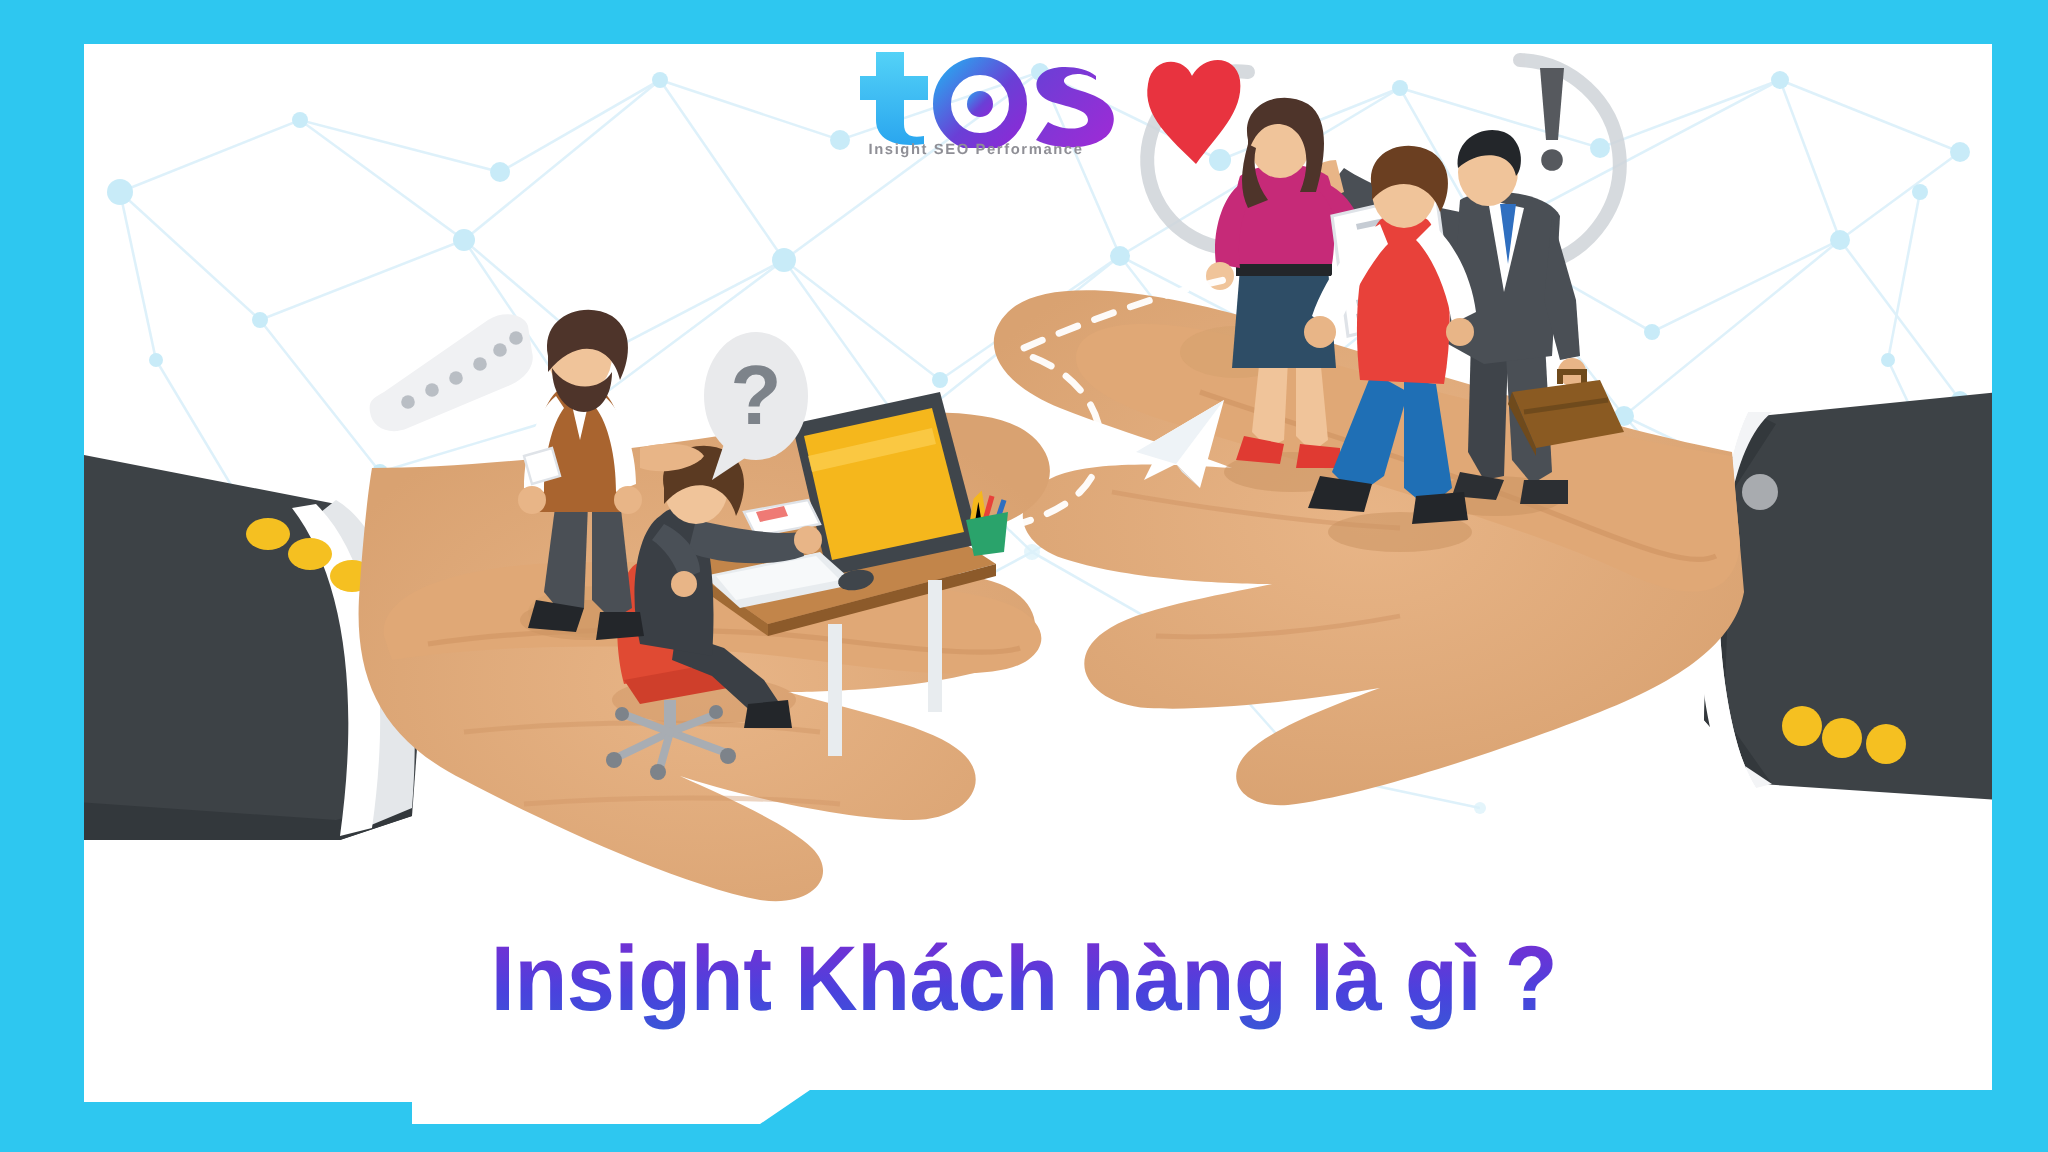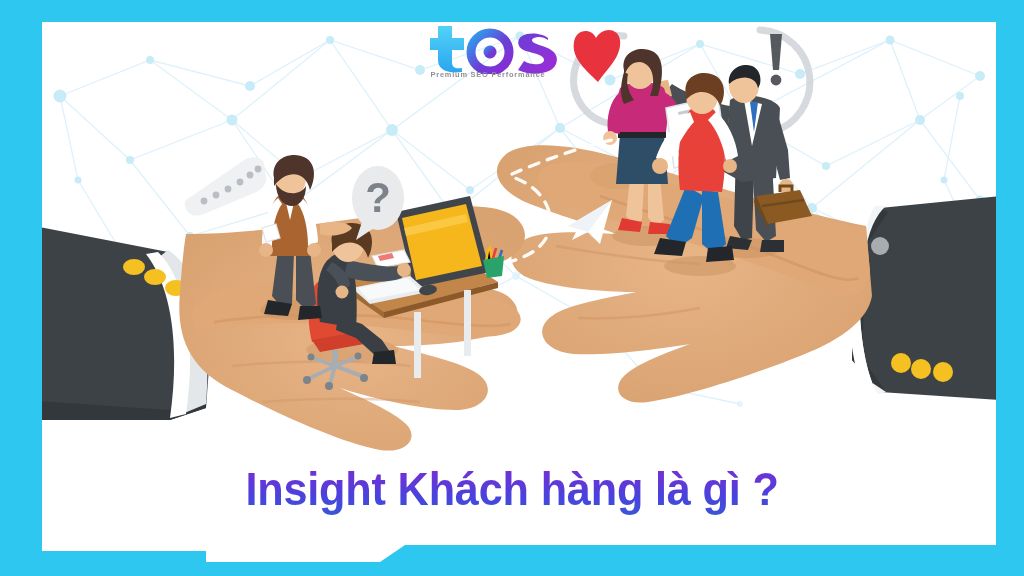--- a/index.html
+++ b/index.html
@@ -512,19 +512,19 @@
 
         <circle cx="82" cy="30" r="19" fill="none" stroke="url(#logoO)" stroke-width="9"></circle>
         <circle cx="82" cy="30" r="6.5" fill="url(#logoO)"></circle>
         <path d="M82,4 L82,12" stroke="url(#logoO)" stroke-width="5" stroke-linecap="round"></path>
 
         <path d="M140,16 C134,11 120,10 114,14 C108,18 109,26 118,29
                  C128,32 136,33 136,38 C136,43 124,44 116,39 L110,48
                  C122,54 144,53 148,42 C152,31 142,26 131,23
                  C124,21 122,18 126,16 C130,14 136,15 140,18 Z" fill="url(#logoS)"></path>
       </svg>
-      <div id="logo-tagline">Premium SEO Performance</div>
+      <div id="logo-tagline">Insight SEO Performance</div>
     </div>
 
     <div id="headline">Insight Khách hàng là gì ?</div>
 
   </div>
 </div>
 
 </body></html>

